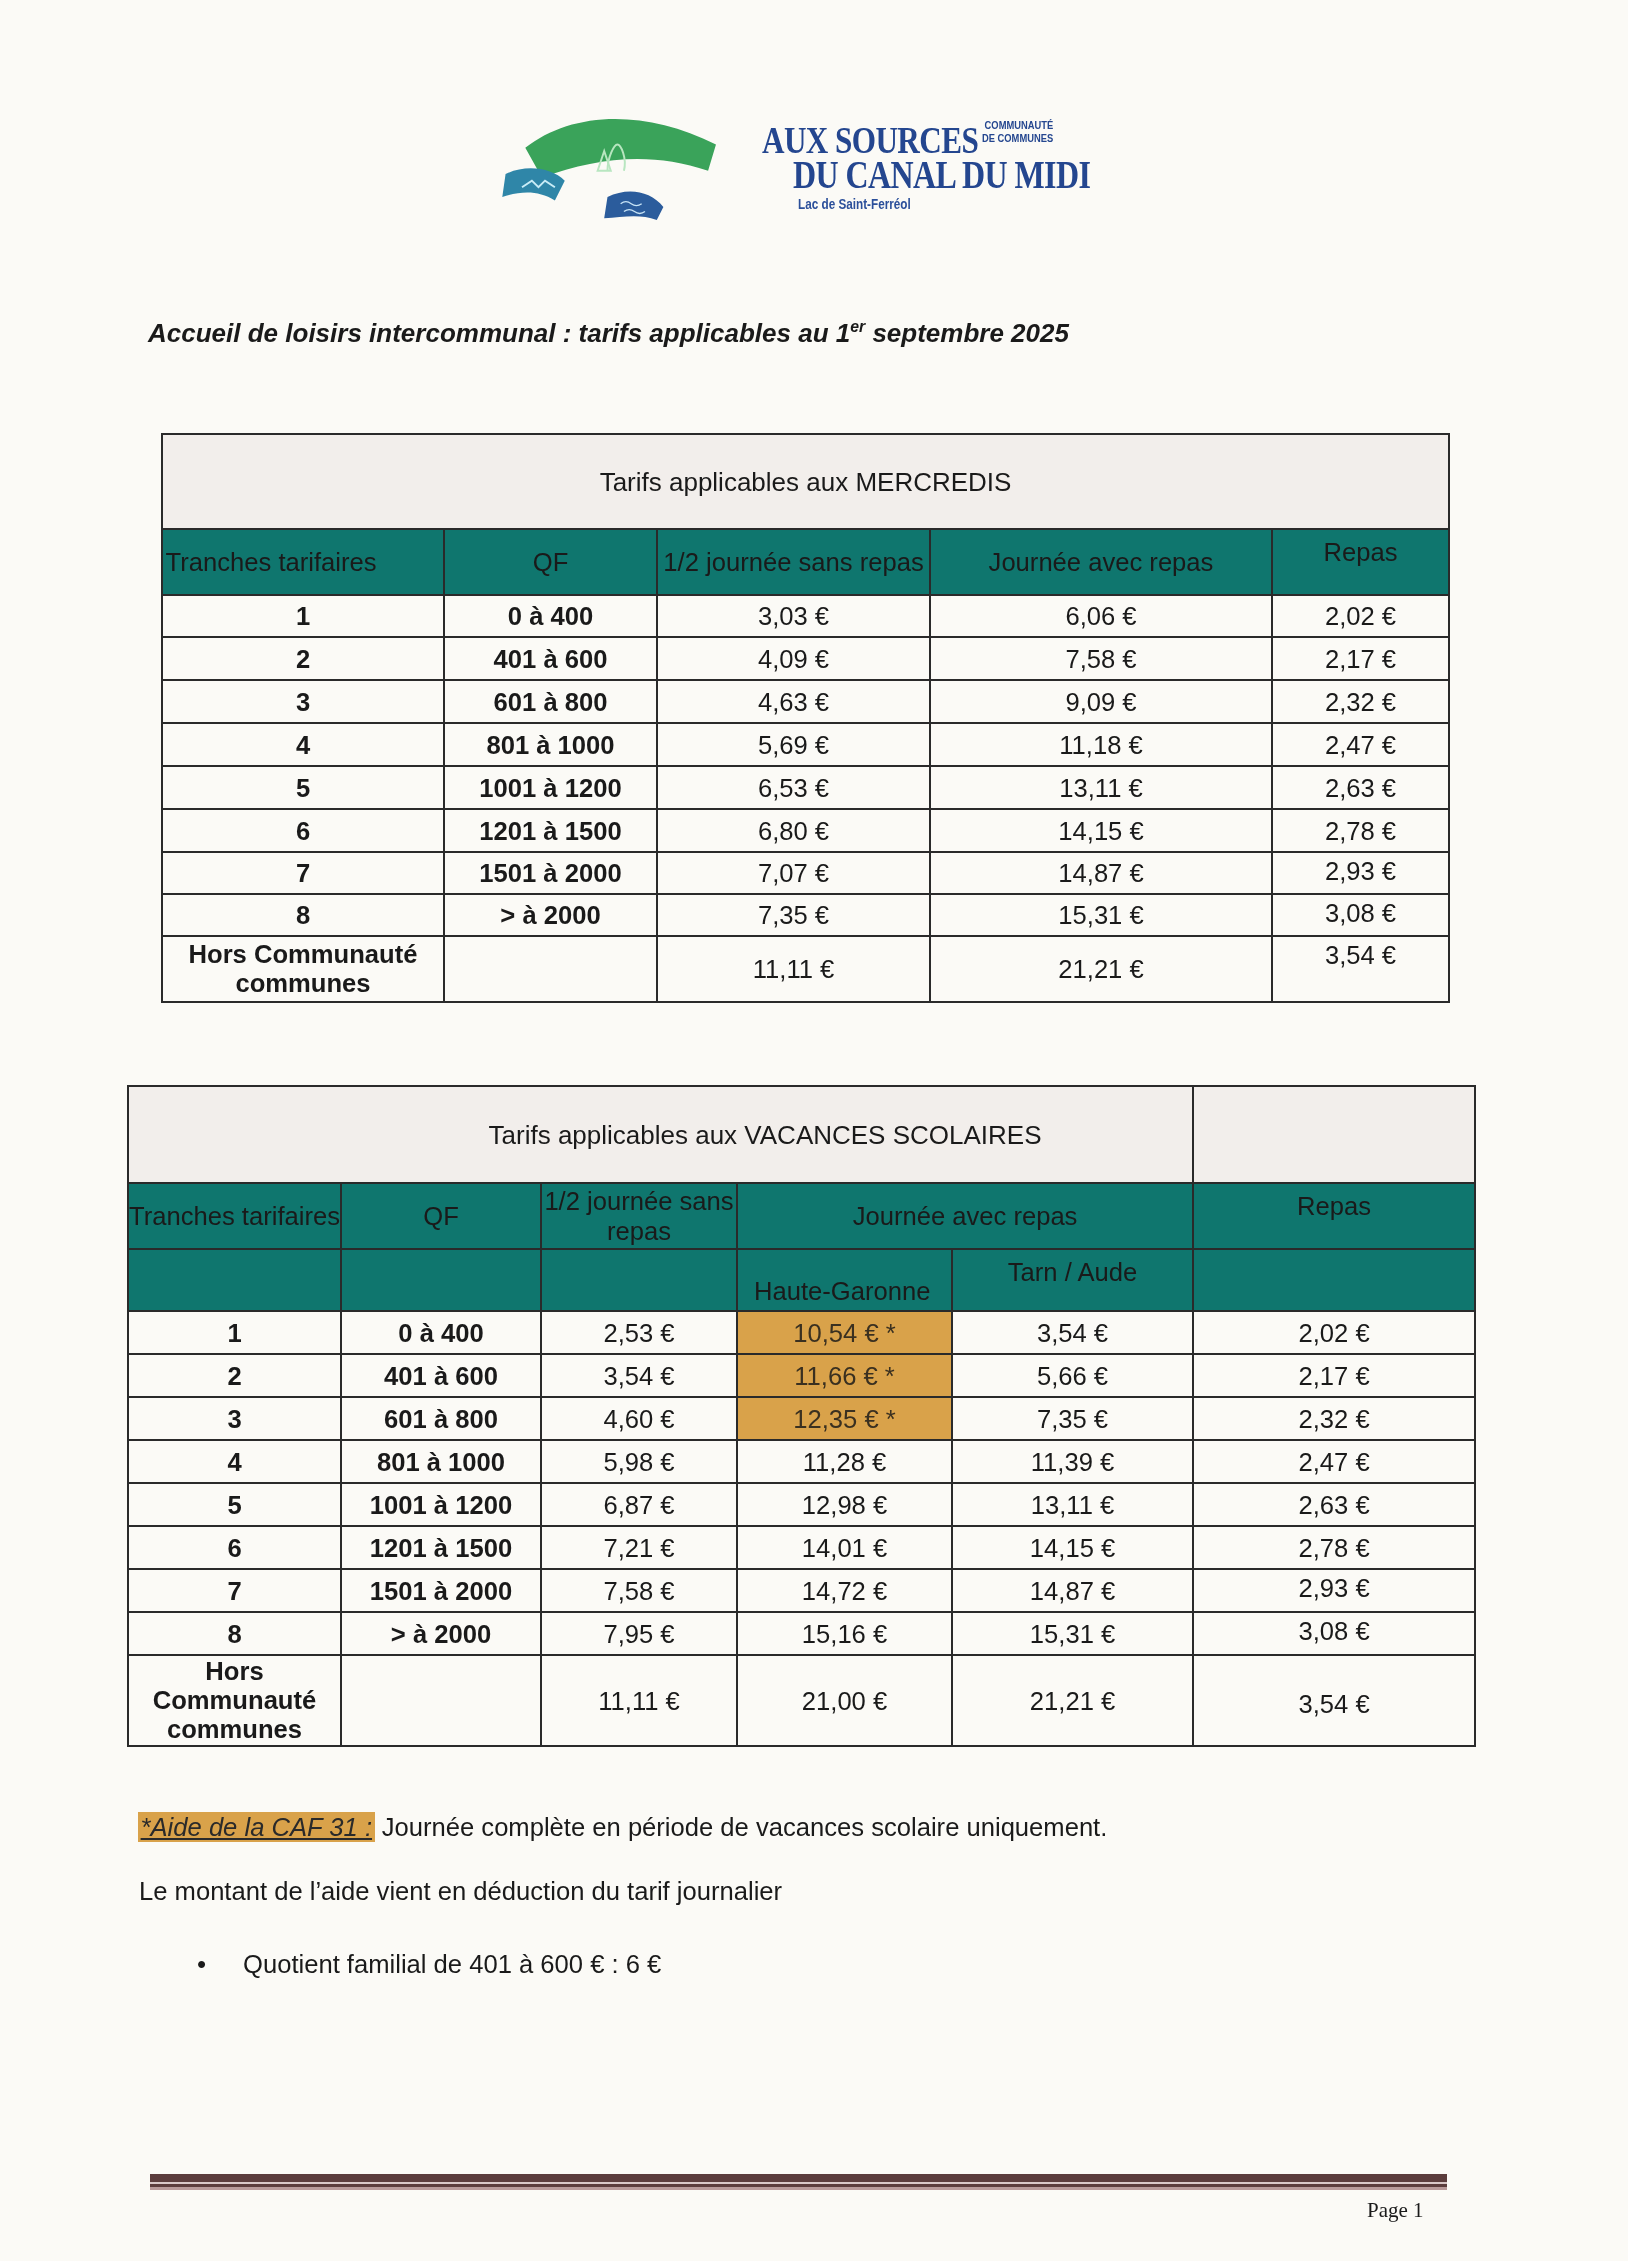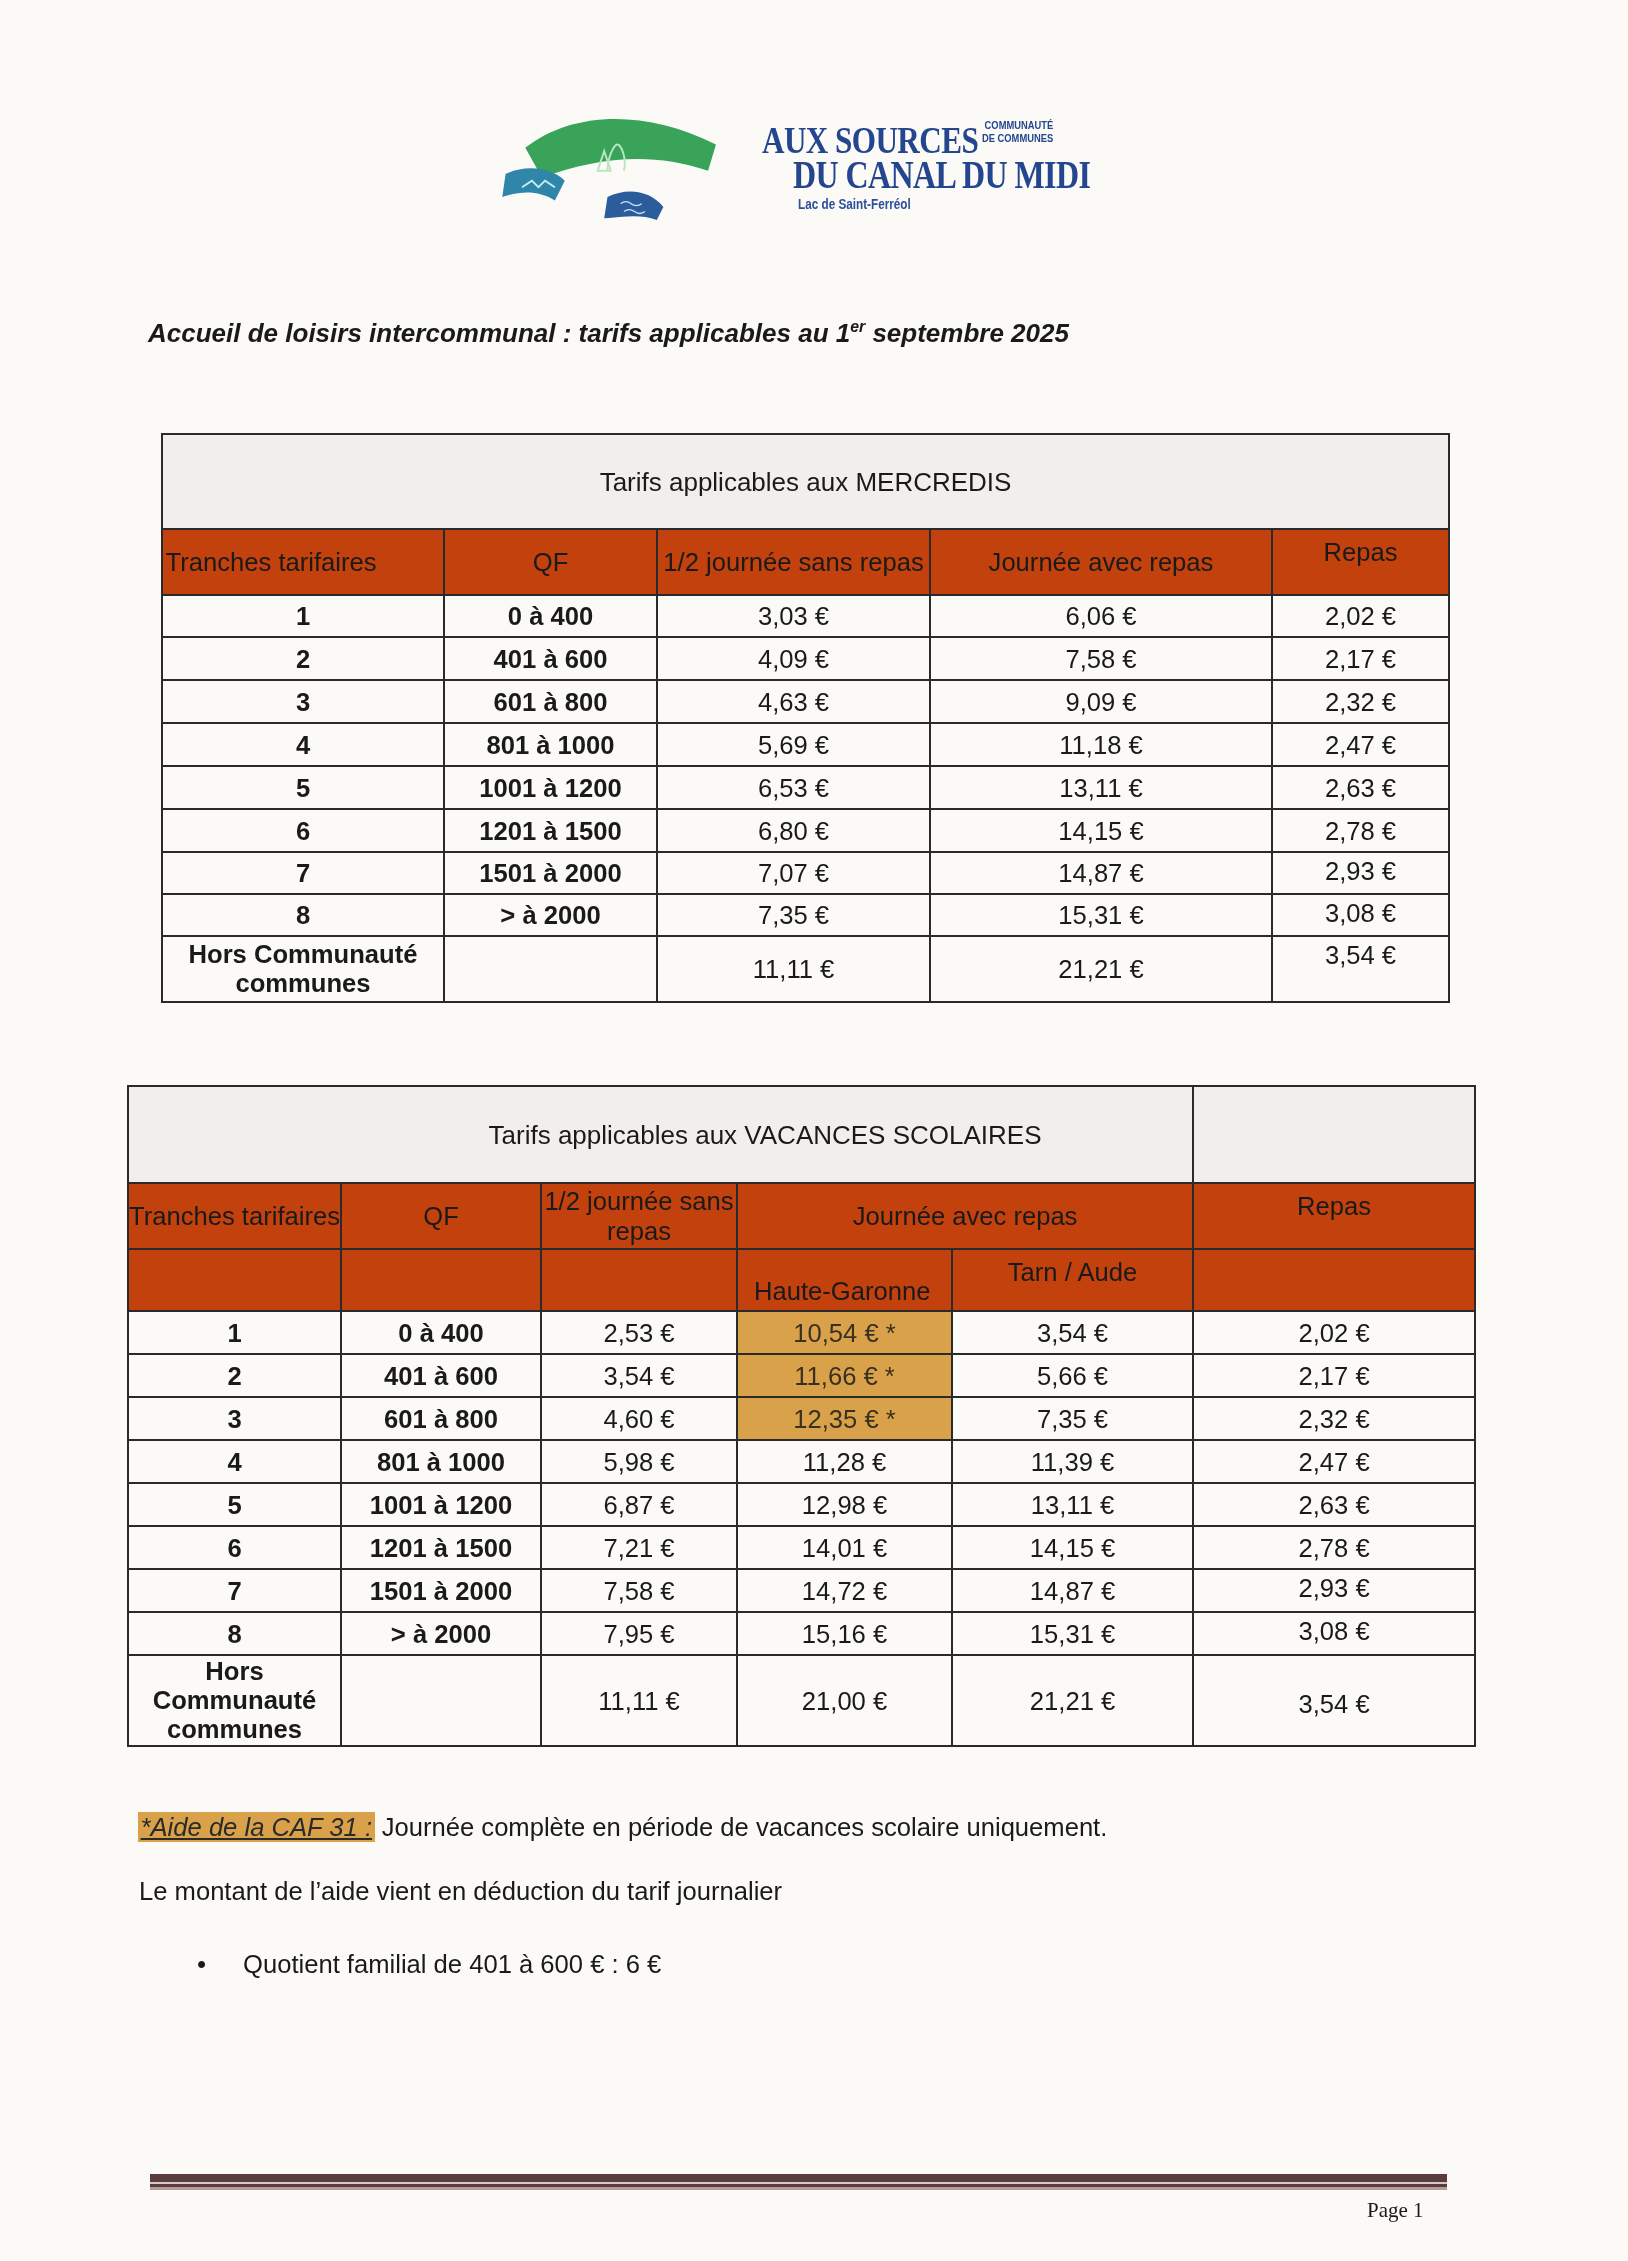--- a/index.html
+++ b/index.html
@@ -18,21 +18,21 @@
   .logo-text2 { position:absolute; left: 294px; top: 47px; font-family: "Liberation Serif", serif; font-weight: bold; color: #24468f; font-size: 39px; letter-spacing: -0.7px; transform: scaleX(0.82); transform-origin: left; white-space: nowrap; }
   .logo-sub { position:absolute; left: 299px; top: 92px; font-family: "Liberation Sans", sans-serif; font-weight: bold; color: #2b4f9a; font-size: 13.8px; transform: scaleX(0.85); transform-origin: left; white-space: nowrap; }
 
   
   #doc-title { left: 148px; top: 318px; font-size: 26px; font-weight: bold; font-style: italic; white-space: nowrap; }
   #doc-title sup { font-size: 15.8px; }
 
   
   table.tarifs { position: absolute; border-collapse: collapse; table-layout: fixed; }
   table.tarifs td { border: 2px solid #2a2a2a; text-align: center; vertical-align: middle; font-size: 25.6px; padding: 0; line-height: 30px; }
-  table.tarifs td.th { background: #c2410c; }
+  table.tarifs td.th { background: #0f766e; }
   table.tarifs td.caption { background: #f2eeeb; font-size: 26px; }
   table.tarifs td.bold { font-weight: bold; }
   table.tarifs td.hl { background: #d9a24a; color: #3a3020; }
   table.tarifs td.top { vertical-align: top; padding-top: 6.6px; }
   table.tarifs td.bot { vertical-align: bottom; padding-bottom: 3.9px; }
 
   #table-mercredis { left: 161px; top: 433px; width: 1287px; }
   #table-vacances { left: 127px; top: 1085px; width: 1348px; }
 
   

